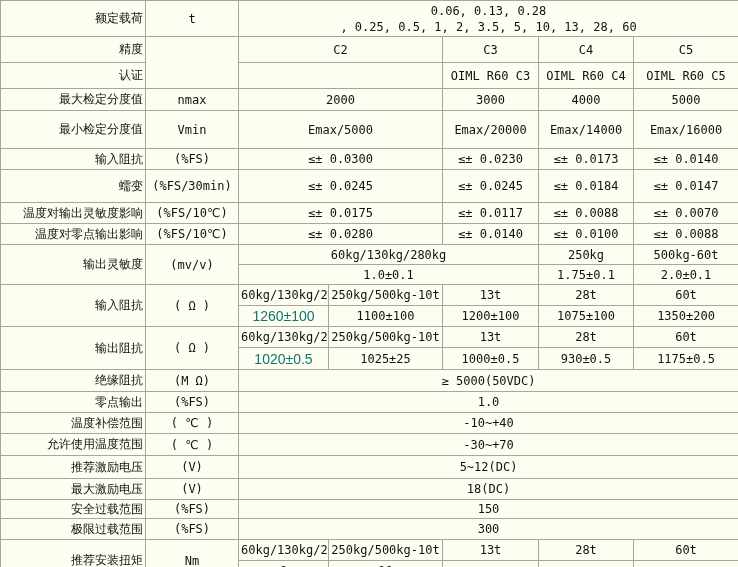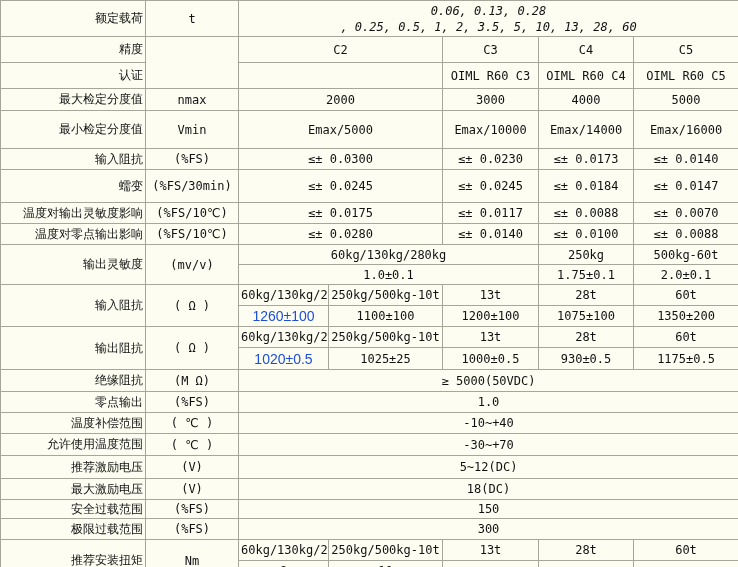--- a/index.html
+++ b/index.html
@@ -7,22 +7,22 @@
        font-family:"DejaVu Sans Mono","DejaVu Sans",monospace;
        color:#111;}
   table.spec{border-collapse:collapse;table-layout:fixed;width:738px;
              background:#fdfdf2;
              border:1px solid #a6a69a;border-bottom:3px solid #55554d;}
   td{border:1px solid #a6a69a;font-size:12px;text-align:center;
      padding:0 2px;overflow:hidden;white-space:nowrap;}
   td.lbl{text-align:right;padding-left:2px;font-family:Liberation Sans, sans-serif;}
   td.unit{font-size:12px;}
   td.noleft{border-left:none;}
-  td.bigval{font-family:"Liberation Sans",sans-serif;font-size:14px;color:#1d4ed8;}
-  .two-line div{line-height:16px;font-style:italic;}
+  td.bigval{font-family:"Liberation Sans",sans-serif;font-size:14px;color:#0f766e;}
+  .two-line div{line-height:16px;}
 </style>
 </head>
 <body>
 
 <table class="spec">
   <colgroup>
     <col style="width:145px">
       <col style="width:93px">
       <col style="width:90px">
     <col style="width:114px">
@@ -64,21 +64,21 @@
     <td colspan="2">2000</td>
     <td>3000</td>
     <td>4000</td>
     <td>5000</td>
   </tr>
 
   <tr style="height:38px">
     <td class="lbl">最小检定分度值</td>
     <td class="unit">Vmin</td>
     <td colspan="2">Emax/5000</td>
-    <td>Emax/10000</td>
+    <td>Emax/20000</td>
     <td>Emax/14000</td>
     <td>Emax/16000</td>
   </tr>
 
   <tr style="height:21px">
     <td class="lbl">输入阻抗</td>
     <td class="unit">(%FS)</td>
     <td colspan="2">≤± 0.0300</td>
     <td>≤± 0.0230</td>
     <td>≤± 0.0173</td>

